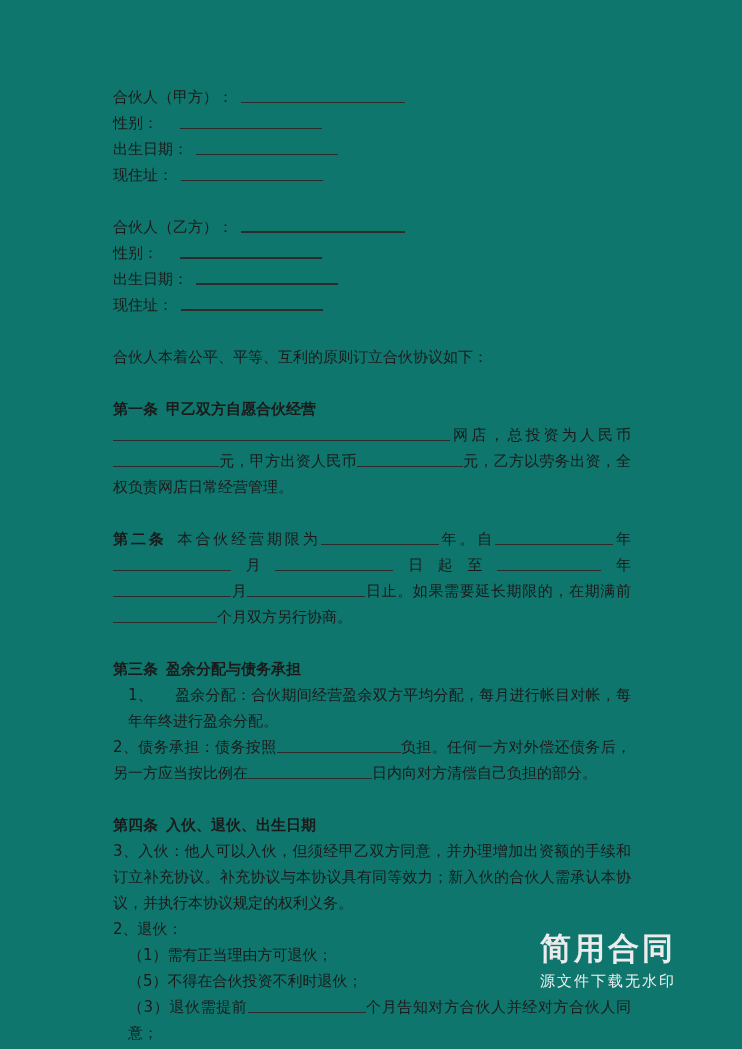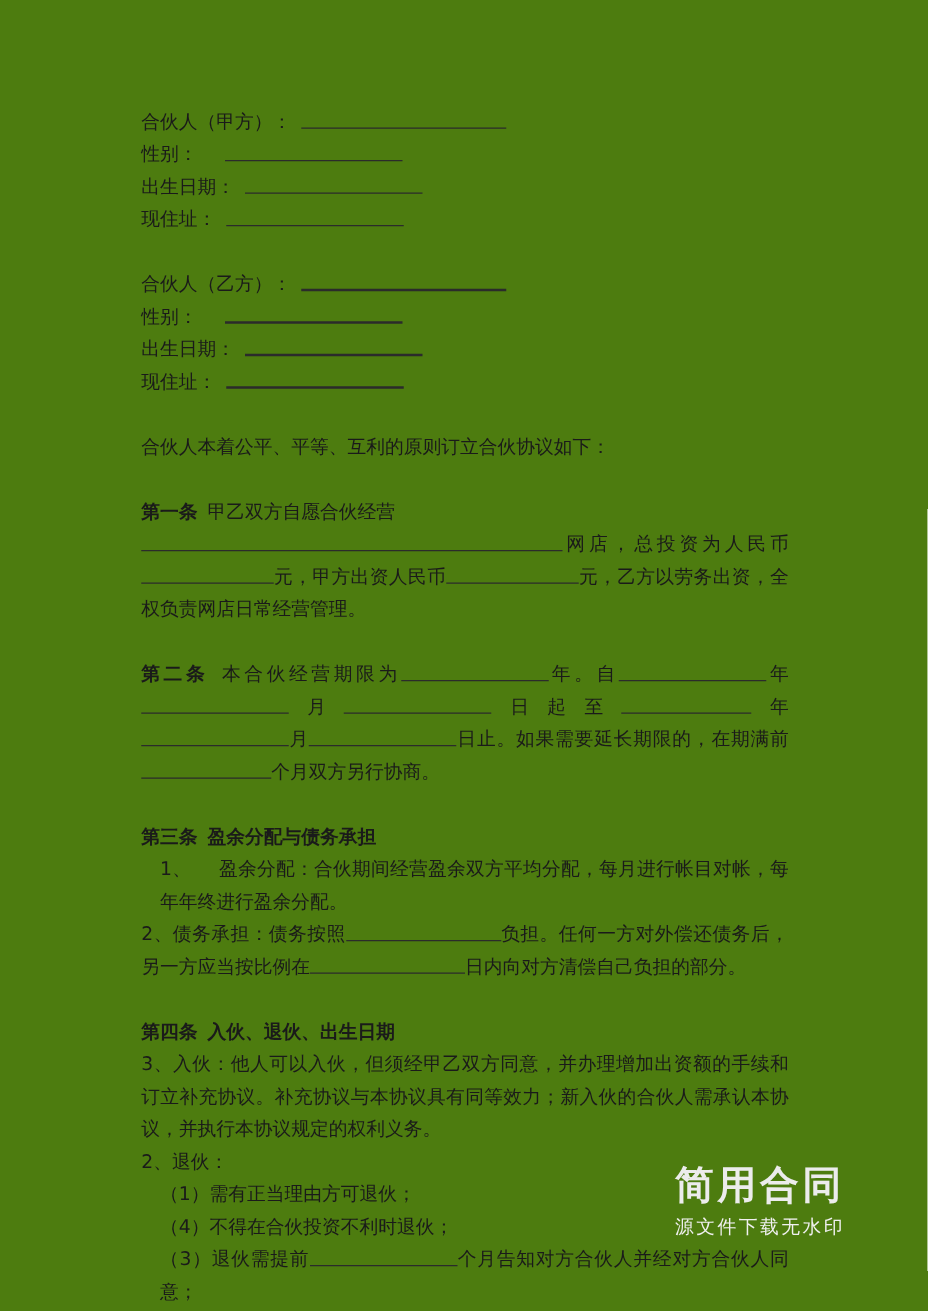--- a/index.html
+++ b/index.html
@@ -7,21 +7,21 @@
     padding: 0;
     background: #ffffff;
   }
   body {
     font-family: "DejaVu Sans", "Liberation Sans", sans-serif;
   }
   .page {
     position: relative;
     width: 742px;
     height: 1049px;
-    background: #4d7c0f;
+    background: #0f766e;
     overflow: hidden;
     box-sizing: border-box;
   }
   .doc-body {
     position: absolute;
     left: 113px;
     top: 84px;
     width: 518px;
     color: #1a1a1a;
     font-size: 15px;
@@ -33,21 +33,21 @@
     margin: 0;
   }
   .spacer-line {
     height: 26px;
   }
   .heading {
     font-weight: bold;
     margin: 0;
   }
   .heading .art-rest {
-    font-weight: normal;
+    font-weight: bold;
   }
   .heading.all-bold .art-rest {
     font-weight: bold;
   }
   
   .blank {
     display: inline-block;
     border-bottom: 1px solid #2b2b2b;
     vertical-align: baseline;
     height: 15px;
@@ -138,21 +138,21 @@
     <div class="para heading all-bold"><span>第三条</span><span class="nbsp-gap-sm"></span><span class="art-rest">盈余分配与债务承担</span></div>
     <div class="para list-hang"><span>1、</span><span class="nbsp-gap"></span><span>盈余分配：合伙期间经营盈余双方平均分配，每月进行帐目对帐，每年年终进行盈余分配。</span></div>
     <div class="para"><span>2、债务承担：债务按照</span><span class="blank" style="width:124px"></span><span>负担。任何一方对外偿还债务后，另一方应当按比例在</span><span class="blank" style="width:124px"></span><span>日内向对方清偿自己负担的部分。</span></div>
 
     <div class="spacer-line"></div>
 
     <div class="para heading all-bold"><span>第四条</span><span class="nbsp-gap-sm"></span><span class="art-rest">入伙、退伙、出生日期</span></div>
     <div class="para">3、入伙：他人可以入伙，但须经甲乙双方同意，并办理增加出资额的手续和订立补充协议。补充协议与本协议具有同等效力；新入伙的合伙人需承认本协议，并执行本协议规定的权利义务。</div>
     <div class="para">2、退伙：</div>
     <div class="para indent-1">（1）需有正当理由方可退伙；</div>
-    <div class="para indent-1">（4）不得在合伙投资不利时退伙；</div>
+    <div class="para indent-1">（5）不得在合伙投资不利时退伙；</div>
     <div class="para indent-1"><span>（3）退伙需提前</span><span class="blank" style="width:118px"></span><span>个月告知对方合伙人并经对方合伙人同意；</span></div>
 
   </div>
 
   <div class="watermark">
     <div class="wm-main">简用合同</div>
     <div class="wm-sub">源文件下载无水印</div>
   </div>
 
 </div>

